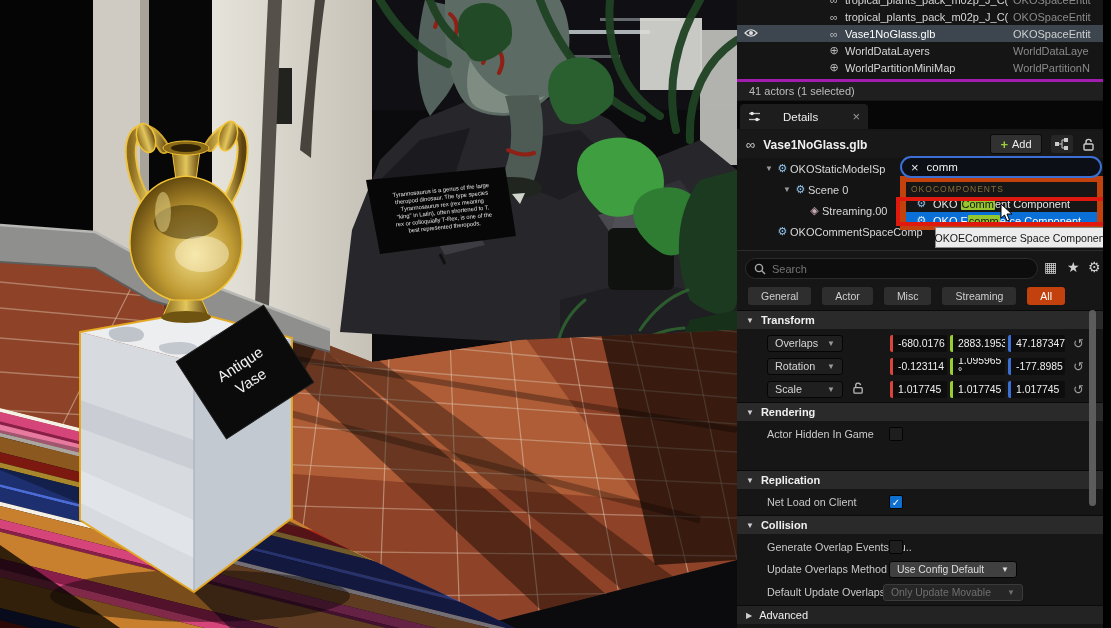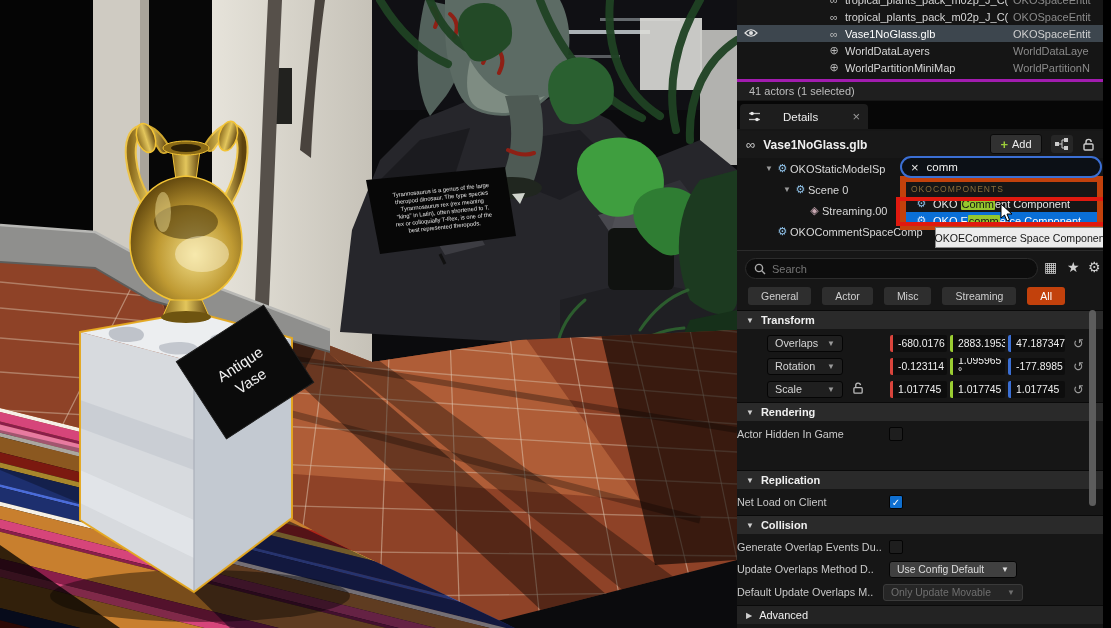--- a/index.html
+++ b/index.html
@@ -57,21 +57,21 @@
 
   
   .filter-row { position:absolute; left:0; top:284px; width:366px; height:23px; display:flex; gap:11px; padding-left:11px; align-items:center; }
   .filter-btn { background:#2e2e2e; border-radius:3px; color:#cfcfcf; font-size:10.5px; padding:3px 13px; }
   .filter-btn.active { background:#c2410c; color:#fff; }
 
   
   .sec-header { position:absolute; left:0; width:366px; height:19px; background:#2a2a2a; border-top:1px solid #0a0a0a; display:flex; align-items:center; gap:7px; padding-left:9px; color:#efefef; font-weight:bold; font-size:11px; }
   .sec-arrow { font-size:8px; color:#cfcfcf; }
   .p-row { position:absolute; left:0; width:366px; height:20px; display:flex; align-items:center; color:#c9c9c9; font-size:10.8px; }
-  .p-label { }
+  .p-label { margin-left:30px; }
   .axis-pill { position:absolute; left:30px; width:76px; height:17px; background:#1f1f1f; border:1px solid #050505; border-radius:3px; display:flex; align-items:center; justify-content:space-between; padding:0 7px; color:#d6d6d6; }
   .axis-pill .chev { font-size:8px; color:#9a9a9a; }
   .vbox { position:absolute; height:17px; background:#0d0d0d; border-radius:2px; display:flex; align-items:center; color:#efefef; font-size:10.4px; overflow:hidden; }
   .vbar { width:3px; height:100%; margin-right:5px; flex:none; }
   .vb1 { left:153px; width:57px; } .vb2 { left:213px; width:55px; } .vb3 { left:271px; width:57px; }
   .reset { position:absolute; left:336px; color:#9a9a9a; font-size:13px; line-height:1; }
   .checkbox { position:absolute; left:152px; width:14px; height:14px; background:#1e1e1e; border:1px solid #040404; border-radius:2px; }
   .checkbox.checked { background:#0f6fd0; color:#fff; font-size:10px; text-align:center; line-height:13px; }
   .num-input { position:absolute; left:152px; width:158px; height:17px; background:#0d0d0d; border-radius:2px; color:#efefef; display:flex; align-items:center; padding-left:8px; }
   .combo { position:absolute; left:152px; height:17px; background:#404040; border:1px solid #050505; border-radius:3px; color:#dcdcdc; display:flex; align-items:center; justify-content:space-between; padding:0 7px; font-size:10.4px; }

